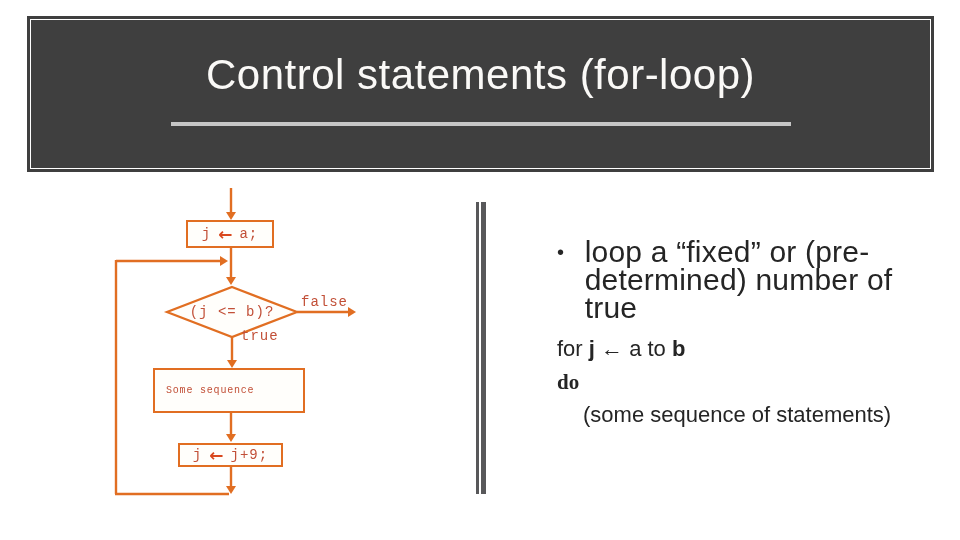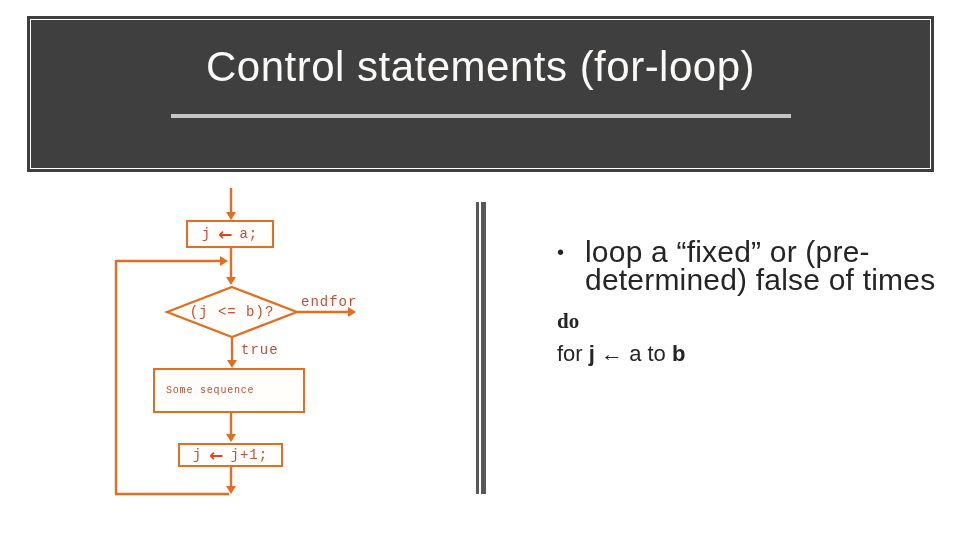--- a/index.html
+++ b/index.html
@@ -11,21 +11,21 @@
   
   .title-box {
     position:absolute; left:27px; top:16px; width:907px; height:156px;
     background:var(--header-bg, #3F3F3F); box-sizing:border-box;
   }
   .title-box::after {
     content:""; position:absolute; inset:3px; border:1.5px solid #ffffff;
     pointer-events:none;
   }
   .title-box h1 {
-    margin:0; padding-top:28px; text-align:center;
+    margin:0; padding-top:36px; text-align:center;
     font-size:42px; line-height:46px; font-weight:normal; letter-spacing:0.5px;
     color:var(--title-color, #FAF9F7);
   }
   .title-rule {
     width:620px; height:4px; margin:24px auto 0 auto;
     background:var(--rule-color, #C6C6C6);
   }
 
   
   .flow-svg { position:absolute; left:0; top:0; z-index:1; }
@@ -51,21 +51,21 @@
               padding-left:11px; }
   .box-body .mono { font-size:10px; line-height:19px; letter-spacing:0.8px; }
   .box-incr { left:178px; top:443px; width:105px; height:24px; }
 
   .flabel {
     position:absolute; z-index:2; color:var(--flow-text, #C25038);
     font-family:"Liberation Mono", monospace; font-size:14px; letter-spacing:1px;
   }
   .cond-label { left:167px; top:304px; width:130px; text-align:center; }
   .false-label { left:301px; top:294px; }
-  .true-label  { left:241px; top:342px; }
+  .true-label  { left:241px; top:328px; }
 
   
   .separator { position:absolute; left:476px; top:202px; height:292px; display:flex; }
   .separator i { display:block; height:100%; background:var(--separator, #58585A); }
   .separator .thin  { width:3px; margin-right:2px; }
   .separator .thick { width:5px; }
 
   
   .panel { position:absolute; left:557px; top:238px; width:392px;
            color:var(--panel-text, #252525); }
@@ -122,45 +122,46 @@
     </g>
   </svg>
 
   <div class="fbox box-init">
     <span class="mono">j</span>
     <span class="assign-arrow">←</span>
     <span class="mono">a;</span>
   </div>
 
   <div class="flabel cond-label">(j &lt;= b)?</div>
-  <span class="flabel false-label">endfor</span>
+  <span class="flabel false-label">false</span>
   <span class="flabel true-label">true</span>
 
   <div class="fbox box-body">
     <span class="mono">Some sequence</span>
   </div>
 
   <div class="fbox box-incr">
     <span class="mono">j</span>
     <span class="assign-arrow">←</span>
-    <span class="mono">j+1;</span>
+    <span class="mono">j+9;</span>
   </div>
 
   <div class="separator">
     <i class="thin"></i>
     <i class="thick"></i>
   </div>
 
   <section class="panel">
     <div class="bullet-item">
       <span class="bullet-glyph">•</span>
       <div class="bullet-text">
         <div>loop a “fixed” or (pre-</div>
-        <div>determined) false of times</div>
+        <div>determined) number of true</div>
       </div>
     </div>
     <div class="code">
+      <div class="code-line for-line"><span>for </span><b>j</b><span> ← </span><span>a to </span><b>b</b></div>
       <div class="code-line do-line">do</div>
-      <div class="code-line for-line"><span>for </span><b>j</b><span> ← </span><span>a to </span><b>b</b></div>
+      <div class="code-line body-line">(some sequence of statements)</div>
     </div>
   </section>
 
 </div>
 
 </body></html>

